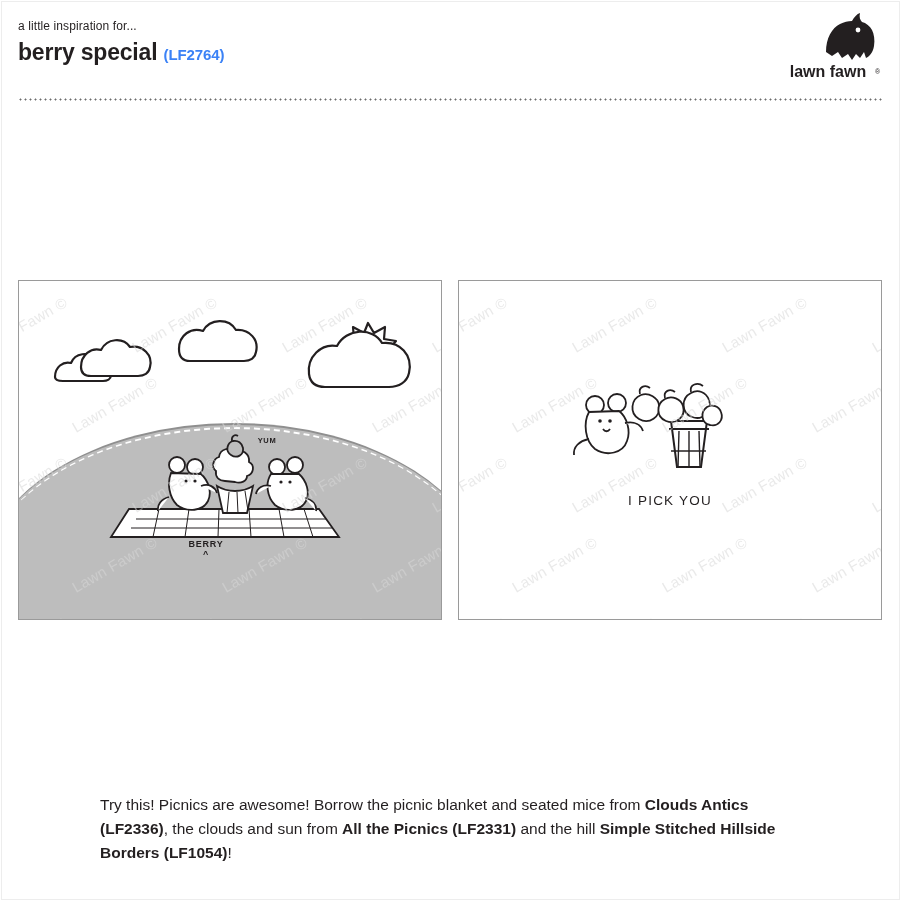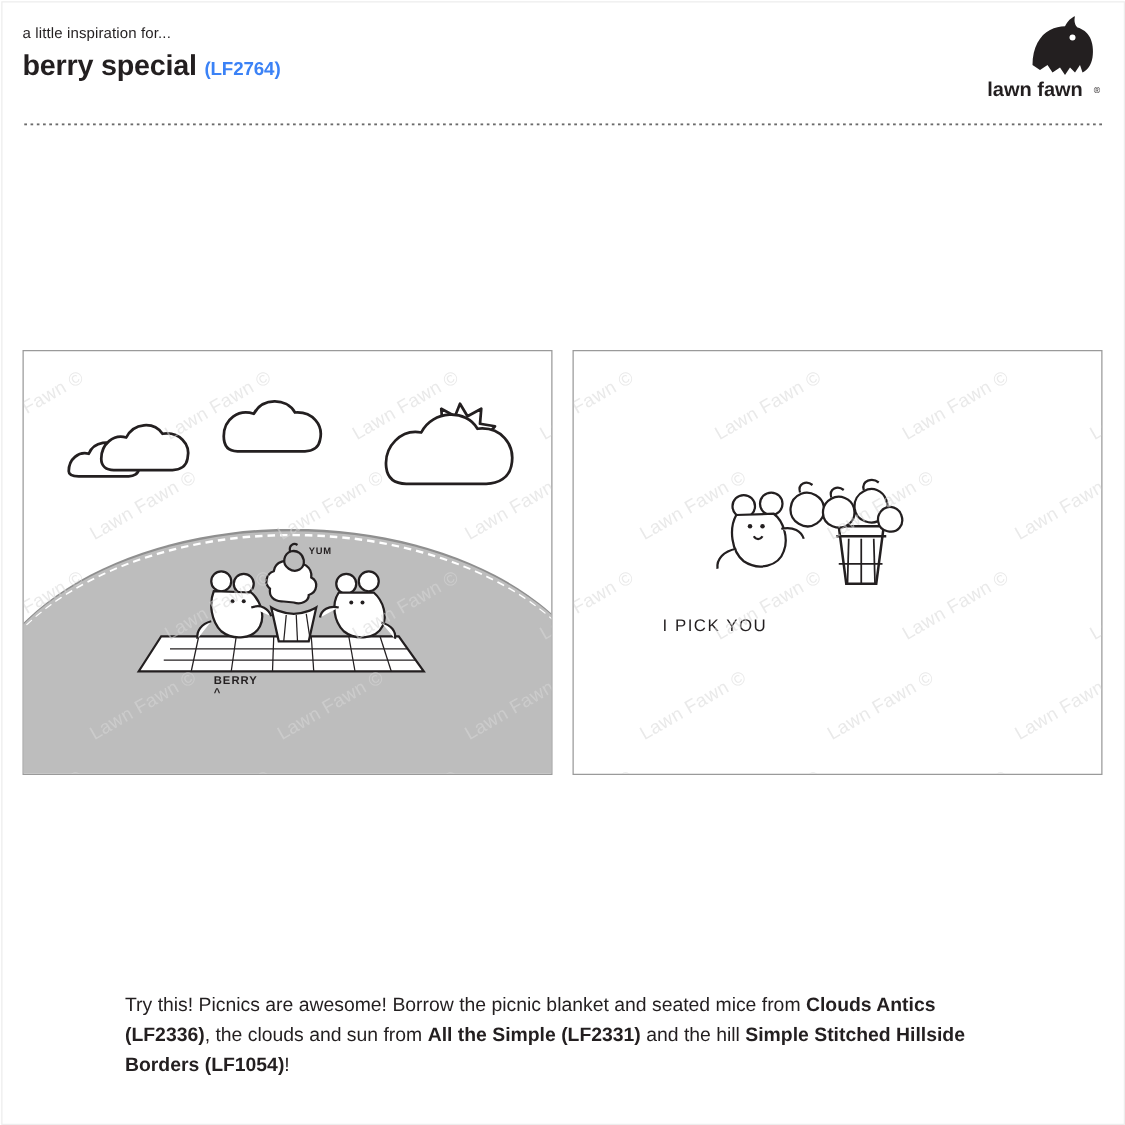--- a/index.html
+++ b/index.html
@@ -133,20 +133,21 @@
     border-radius: 50% 50% 0 0 / 62% 62% 0 0;
     border-top: 2px dashed #ffffff;
     box-sizing: border-box;
   }
 
   .art { position: absolute; left: 0; top: 0; }
 
   
   .caption {
     position: absolute;
+    text-align: center;
     font-family: "Liberation Sans", sans-serif;
     color: #231f20;
   }
   .cap-main {
     font-size: 13.5px;
     letter-spacing: 1.2px;
     font-weight: normal;
   }
   .cap-small {
     font-size: 9px;
@@ -381,16 +382,16 @@
         <span style="left:390px;top:340px;">Lawn Fawn ©</span>
         <span style="left:0px;  top:420px;">Lawn Fawn ©</span>
         <span style="left:150px;top:420px;">Lawn Fawn ©</span>
         <span style="left:300px;top:420px;">Lawn Fawn ©</span>
         <span style="left:450px;top:420px;">Lawn Fawn ©</span>
       </div>
     </div>
   </div>
 
   <div class="footer">
-    <span id="footer-text"><span>Try this! Picnics are awesome! Borrow the picnic blanket and seated mice from </span><b>Clouds Antics (LF2336)</b><span>, the clouds and sun from </span><b>All the Simple (LF2331)</b><span> and the hill </span><b>Simple Stitched Hillside Borders (LF1054)</b><span>!</span></span>
+    <span id="footer-text"><span>Try this! Picnics are awesome! Borrow the picnic blanket and seated mice from </span><b>Clouds Antics (LF2336)</b><span>, the clouds and sun from </span><b>All the Picnics (LF2331)</b><span> and the hill </span><b>Simple Stitched Hillside Borders (LF1054)</b><span>!</span></span>
   </div>
 
 </div>
 
 </body></html>

